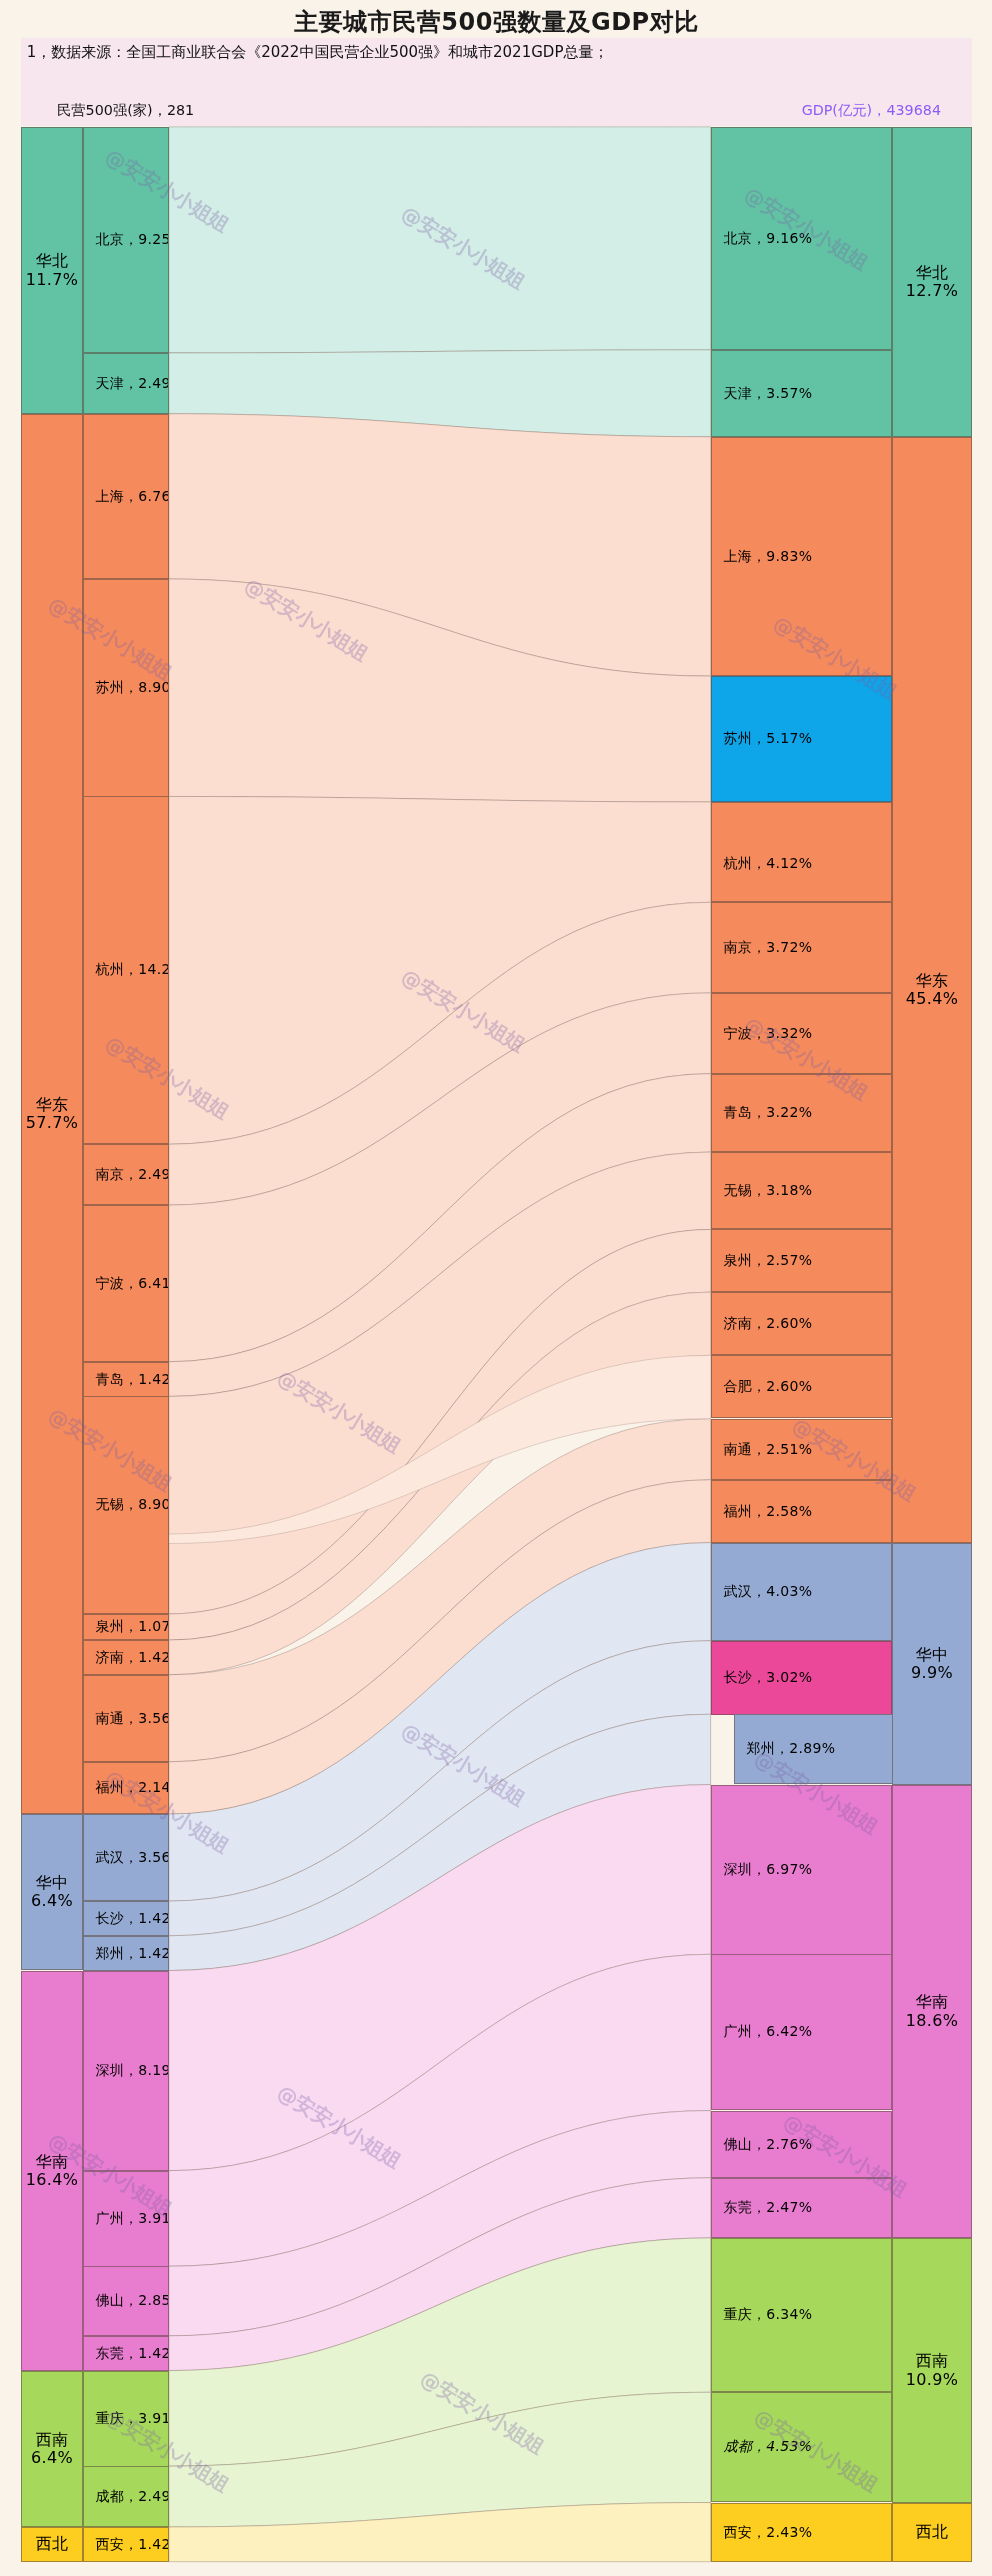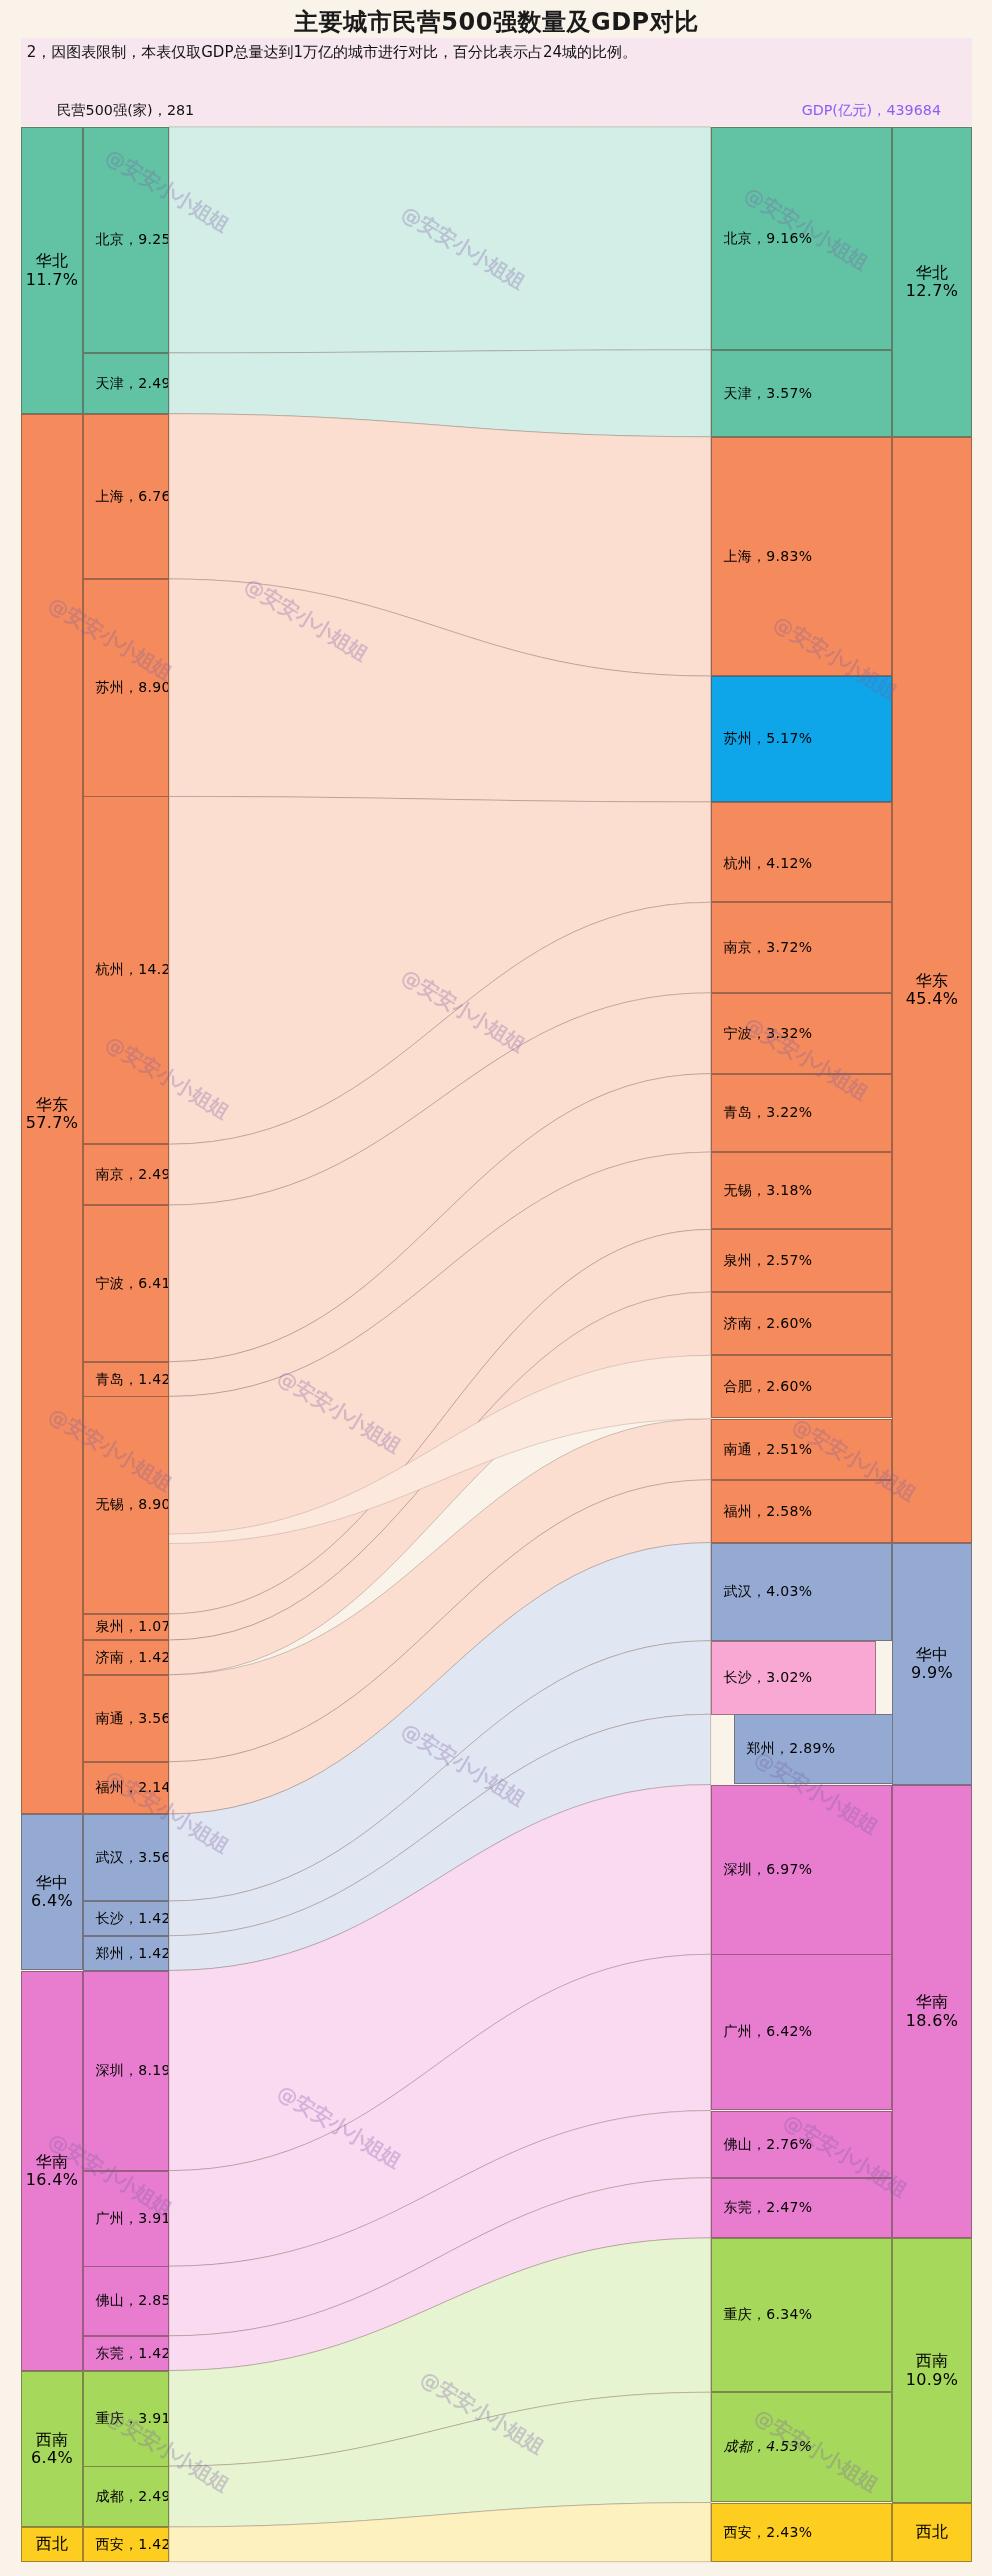--- a/index.html
+++ b/index.html
@@ -34,21 +34,21 @@
       pointer-events:none;font-weight:bold;}
 </style>
 </head>
 <body>
 
 <div id="page">
 
   <div id="title">主要城市民营500强数量及GDP对比</div>
 
   <div id="notes">
-    <div>2，因图表限制，本表仅取GDP总量达到1万亿的城市进行对比，百分比表示占24城的比例。</div>
+    <div>1，数据来源：全国工商业联合会《2022中国民营企业500强》和城市2021GDP总量；</div>
   </div>
 
   <div id="headerband"></div>
   <div id="lefthdr">民营500强(家)，281</div>
   <div id="righthdr">GDP(亿元)，439684</div>
 
   <svg id="links" width="993" height="2576" viewBox="0 0 1041 2701">
       <path d="M177,133 C432.6,133 489.40000000000003,133 745,133 L745,366.8314168583141 C489.40000000000003,366.8314168583141 432.6,370.02950918398074 177,370.02950918398074 Z" fill="rgb(211,238,230)" stroke="rgba(120,95,85,.45)" stroke-width="0.8"></path>
       <path d="M177,370.02950918398074 C432.6,370.02950918398074 489.40000000000003,366.8314168583141 745,366.8314168583141 L745,457.964403559644 C489.40000000000003,457.964403559644 432.6,433.835290575128 177,433.835290575128 Z" fill="rgb(211,238,230)" stroke="rgba(120,95,85,.45)" stroke-width="0.8"></path>
       <path d="M177,433.835290575128 C432.6,433.835290575128 489.40000000000003,457.964403559644 745,457.964403559644 L745,708.8992100789919 C489.40000000000003,708.8992100789919 432.6,607.0590183679615 177,607.0590183679615 Z" fill="rgb(252,222,209)" stroke="rgba(120,95,85,.45)" stroke-width="0.8"></path>
@@ -210,21 +210,21 @@
       </div>
       <div class="node city-right" style="left: 711px; top: 1419px; width: 181px; height: 61px; background: rgb(245, 138, 92);">
         <span class="lbl " style="position: absolute; left: 11.4px;">南通，2.51%</span>
       </div>
       <div class="node city-right" style="left: 711px; top: 1480px; width: 181px; height: 63px; background: rgb(245, 138, 92);">
         <span class="lbl " style="position: absolute; left: 11.4px;">福州，2.58%</span>
       </div>
       <div class="node city-right" style="left: 711px; top: 1543px; width: 181px; height: 98px; background: rgb(148, 170, 210);">
         <span class="lbl " style="position: absolute; left: 11.4px;">武汉，4.03%</span>
       </div>
-      <div class="node city-right" style="left: 711px; top: 1641px; width: 165px; height: 74px; background: #f9a8d4;">
+      <div class="node city-right" style="left: 711px; top: 1641px; width: 181px; height: 74px; background: #ec4899;">
         <span class="lbl " style="position: absolute; left: 11.4px;">长沙，3.02%</span>
       </div>
       <div class="node city-right" style="left: 734px; top: 1714px; width: 181px; height: 70px; background: rgb(148, 170, 210);">
         <span class="lbl " style="position: absolute; left: 11.4px;">郑州，2.89%</span>
       </div>
       <div class="node city-right" style="left: 711px; top: 1785px; width: 181px; height: 170px; background: rgb(232, 124, 206);">
         <span class="lbl " style="position: absolute; left: 11.4px;">深圳，6.97%</span>
       </div>
       <div class="node city-right" style="left: 711px; top: 1954px; width: 181px; height: 156px; background: rgb(232, 124, 206);">
         <span class="lbl " style="position: absolute; left: 11.4px;">广州，6.42%</span>

